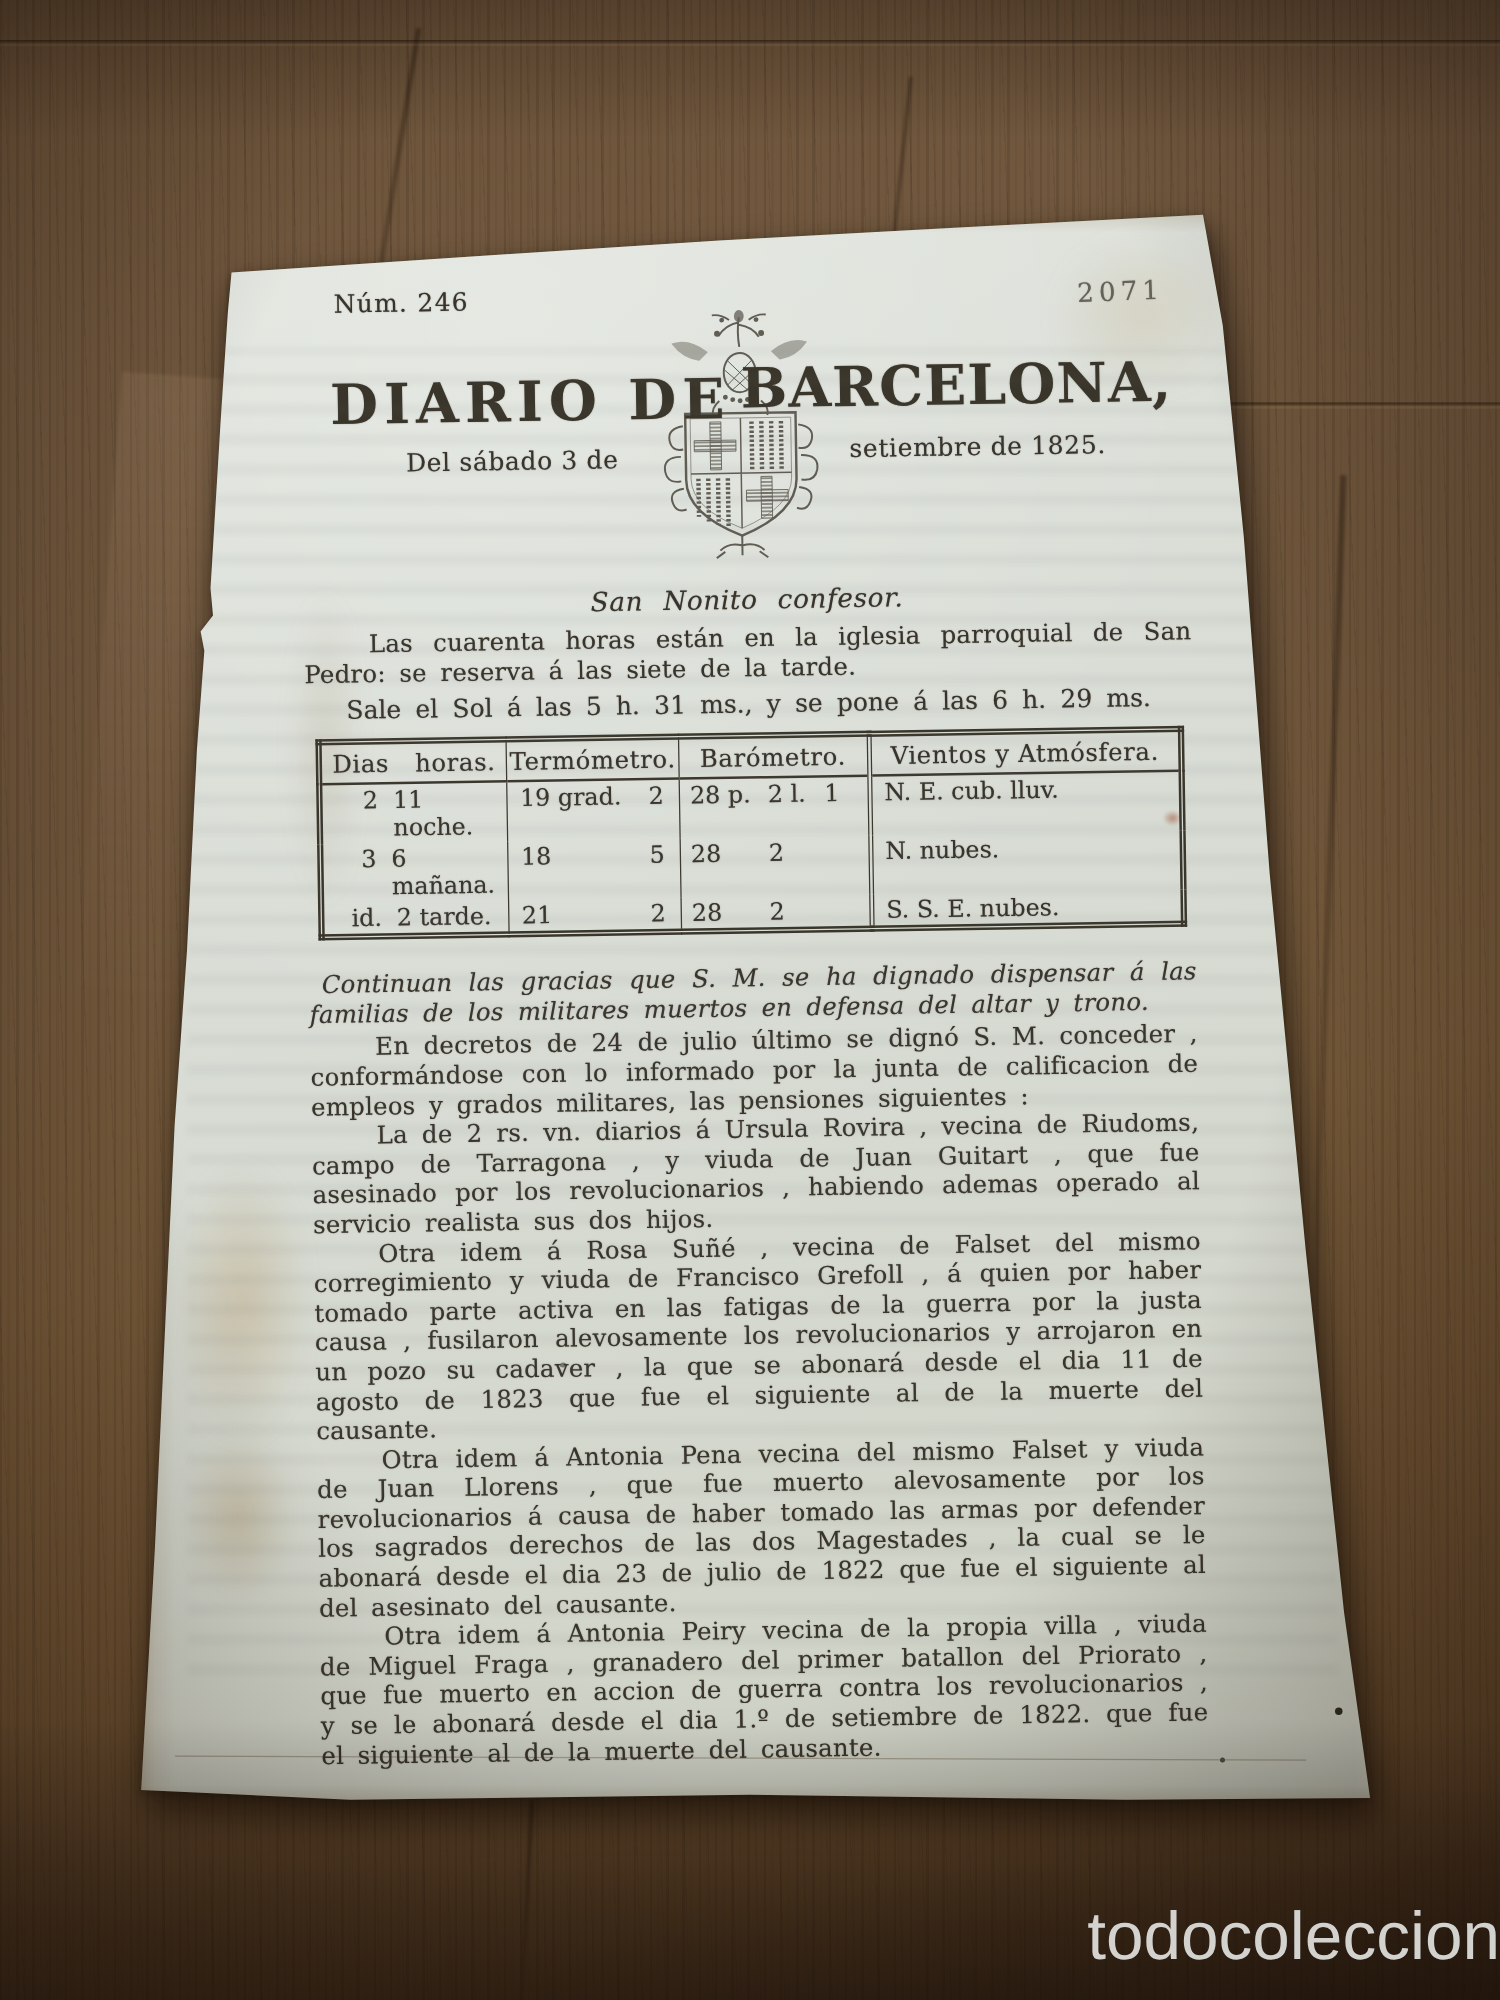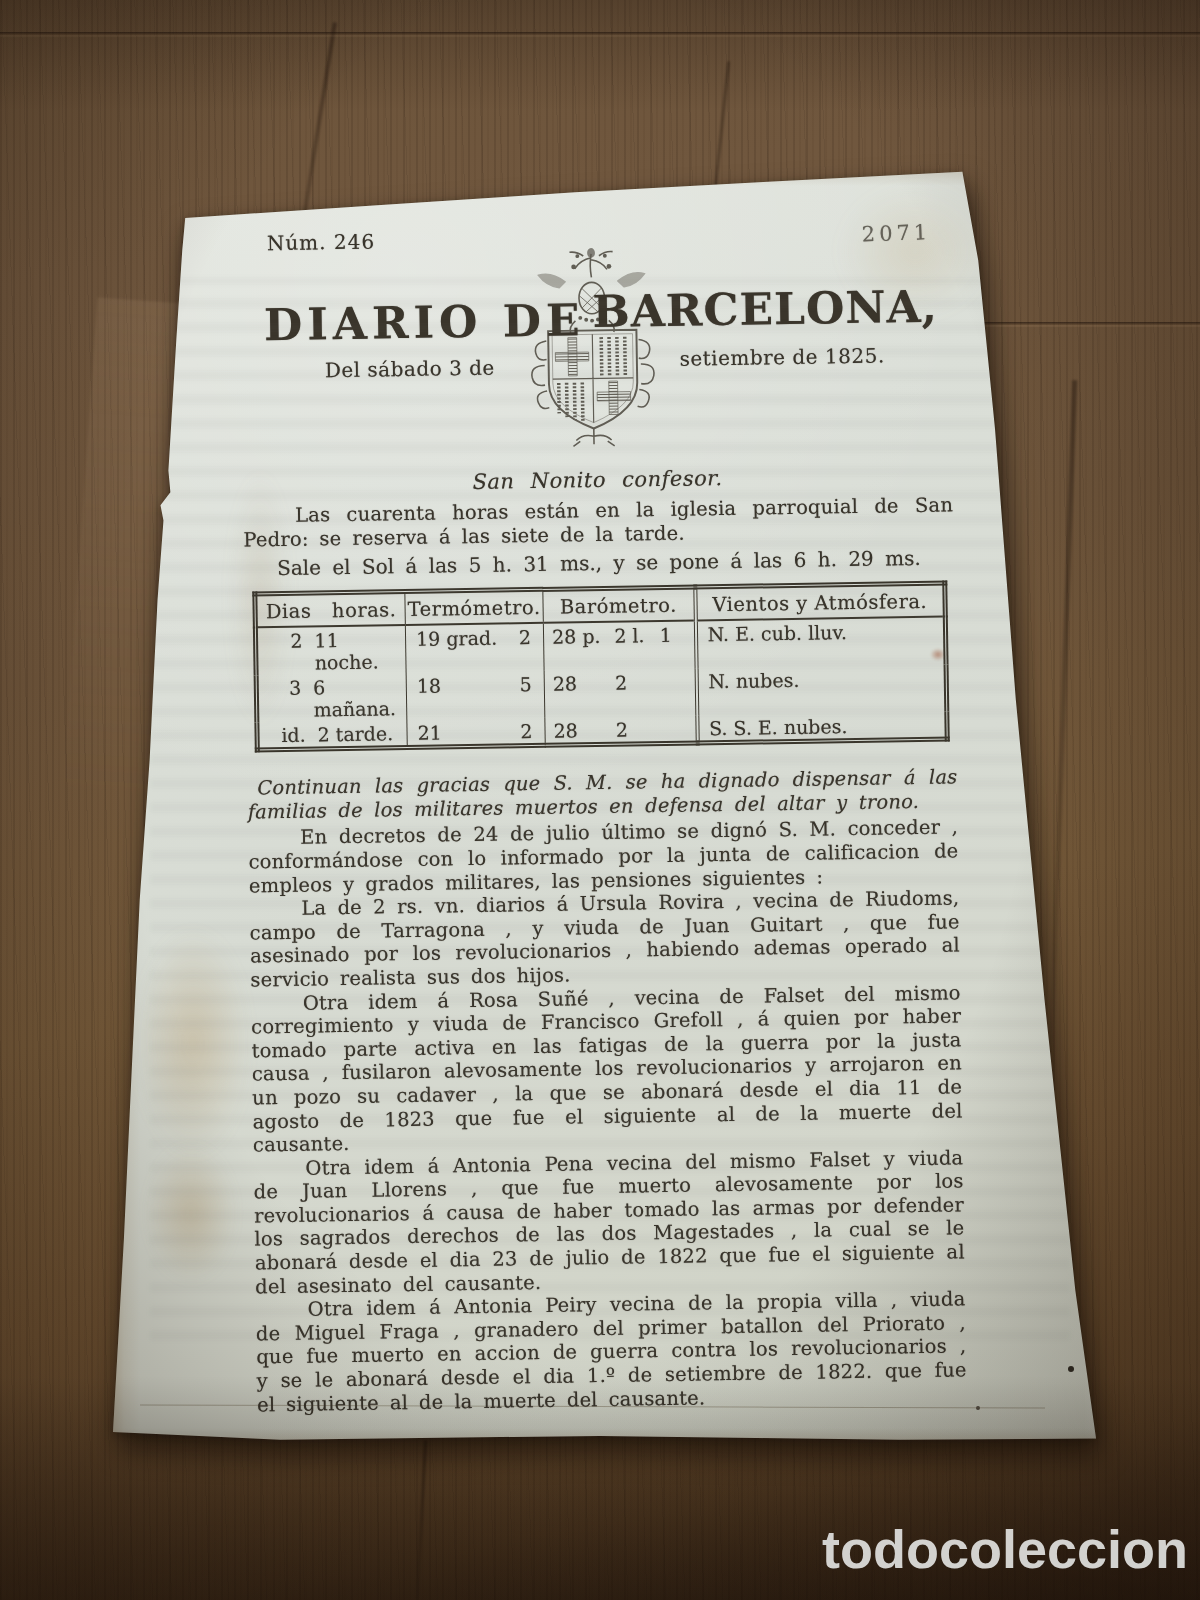--- a/index.html
+++ b/index.html
@@ -111,22 +111,22 @@
   .cf.baro{padding-left:8px;}
   .cf.baro .b0{width:44%;}
   .cf.baro .b1{width:32%;}
   .cf.baro .b2{width:24%;}
   .cf.viento{padding-left:10px;}
   th.h-dias{word-spacing:14px;}
 
   .article{margin-top:24px;}
   .italic-par{font-style:italic;text-indent:10px;margin:4px 0 3px;word-spacing:5px;}
 
-  .watermark{position:absolute;right:12px;bottom:20px;z-index:5;
-    font-family:"Liberation Sans","DejaVu Sans",sans-serif;font-weight:bold;
+  .watermark{position:absolute;right:0;bottom:20px;z-index:5;
+    font-family:"Liberation Sans","DejaVu Sans",sans-serif;font-weight:normal;
     font-size:54px;color:#dcdcda;letter-spacing:0;opacity:.95;}
 </style>
 </head>
 <body>
 
 <div class="scene">
   <div class="grain"></div>
   <div class="streak s1"></div>
   <div class="streak s2"></div>
   <div class="streak s3"></div>

